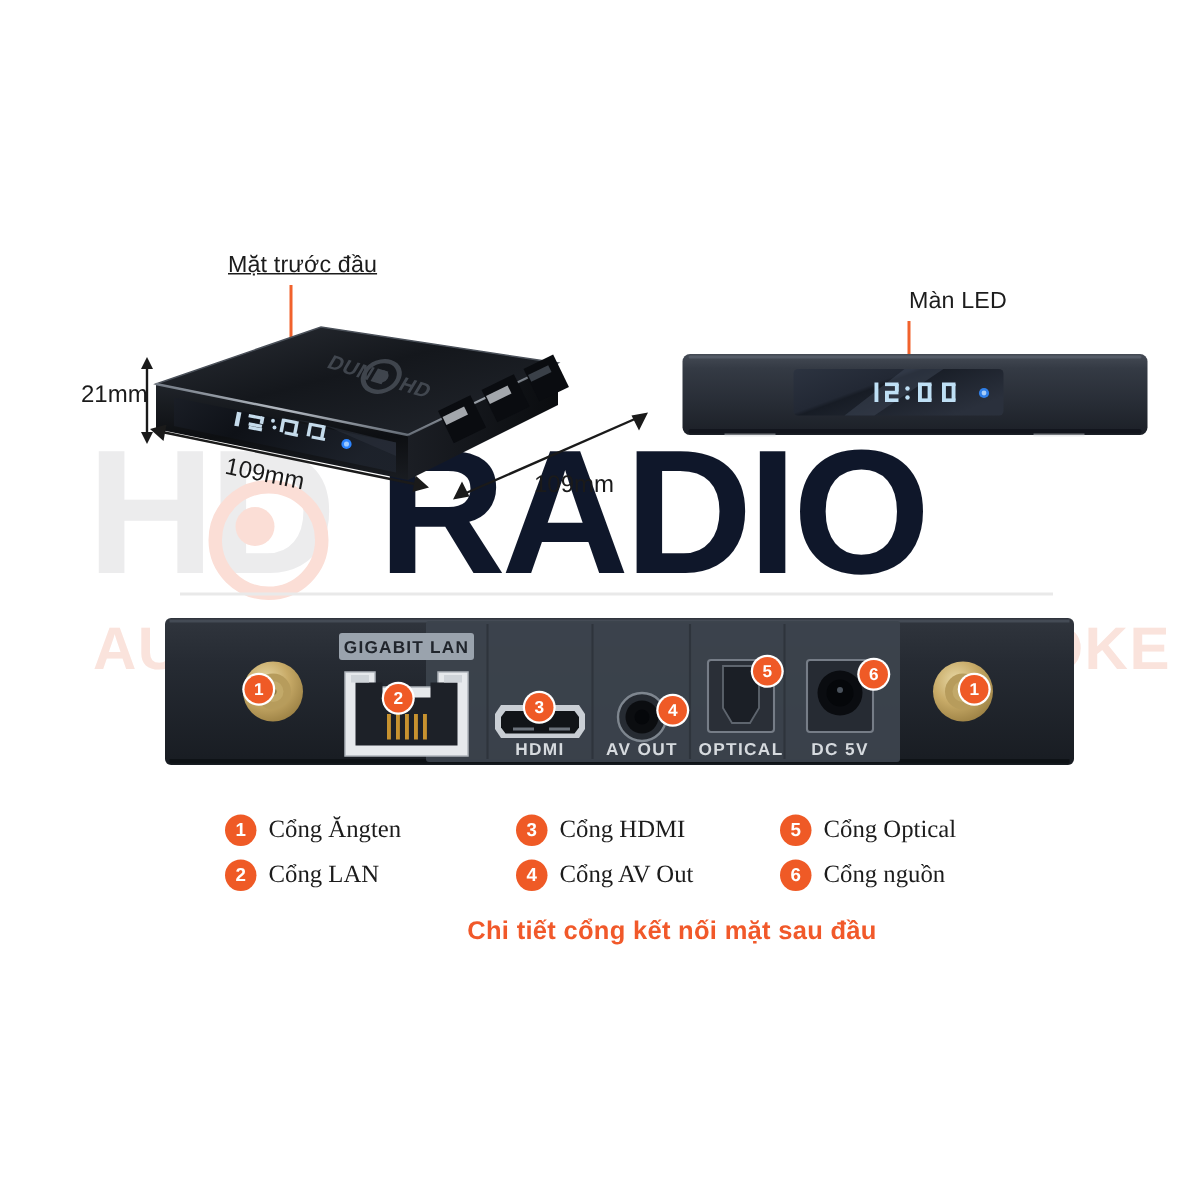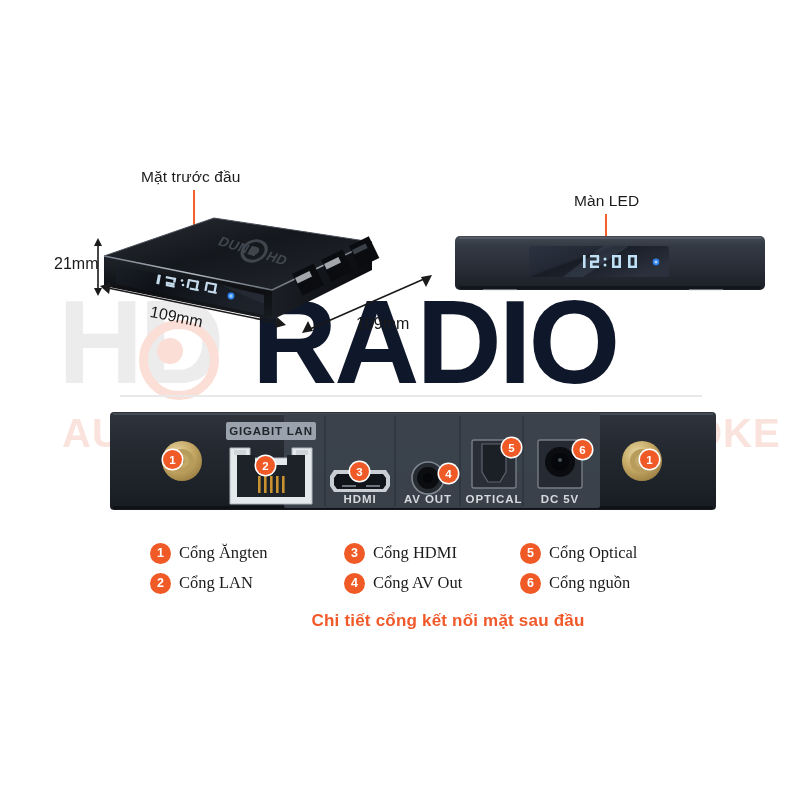--- a/index.html
+++ b/index.html
@@ -105,21 +105,21 @@
 <body>
 
 <div id="stage">
 
   <div class="wm wm-hd">HD</div>
   <div class="wm wm-ring"></div>
   <div class="wm wm-ring-dot"></div>
   <div class="wm wm-radio">RADIO</div>
   <div class="wm wm-sub">AUDIO - HOME CINEMA - KARAOKE</div>
 
-  <div class="callout-label" style="left:141px; top:168px;">Mặt trước đầu</div>
+  <div class="callout-label" style="left:152px; top:168px;text-decoration:underline;">Mặt trước đầu</div>
   <div class="callout-line" style="left:193px; top:190px; height:82px;"></div>
 
   <div id="box3d">
     <svg width="300" height="135" viewBox="0 0 300 135">
       <defs>
         <linearGradient id="topFace" x1="0" y1="0" x2="1" y2="1">
           <stop offset="0%" stop-color="#2b2f36"></stop>
           <stop offset="45%" stop-color="#14171c"></stop>
           <stop offset="100%" stop-color="#23272e"></stop>
         </linearGradient>
@@ -212,21 +212,21 @@
   </svg>
   <div class="dim-text" style="left:152px; top:303px; transform:rotate(11.5deg); transform-origin:left top;">109mm</div>
 
   <svg style="position:absolute; left:300px; top:273px;" width="132" height="64">
     <line x1="124" y1="6" x2="10" y2="56" stroke="#1a1a1a" stroke-width="1.6"></line>
     <polygon points="132,2 121,4 126,14" fill="#1a1a1a"></polygon>
     <polygon points="2,60 13,58 8,48" fill="#1a1a1a"></polygon>
   </svg>
   <div class="dim-text" style="left:356px; top:315px;">109mm</div>
 
-  <div class="callout-label" style="left:574px; top:192px;">Màn LED</div>
+  <div class="callout-label" style="left:606px; top:192px;">Màn LED</div>
   <div class="callout-line" style="left:605px; top:214px; height:52px;"></div>
 
   <div id="frontview">
     <svg width="314" height="68" viewBox="0 0 314 68">
       <defs>
         <linearGradient id="fvBody" x1="0" y1="0" x2="0" y2="1">
           <stop offset="0%" stop-color="#454b55"></stop>
           <stop offset="18%" stop-color="#343a44"></stop>
           <stop offset="62%" stop-color="#272c35"></stop>
           <stop offset="100%" stop-color="#1b1f26"></stop>

